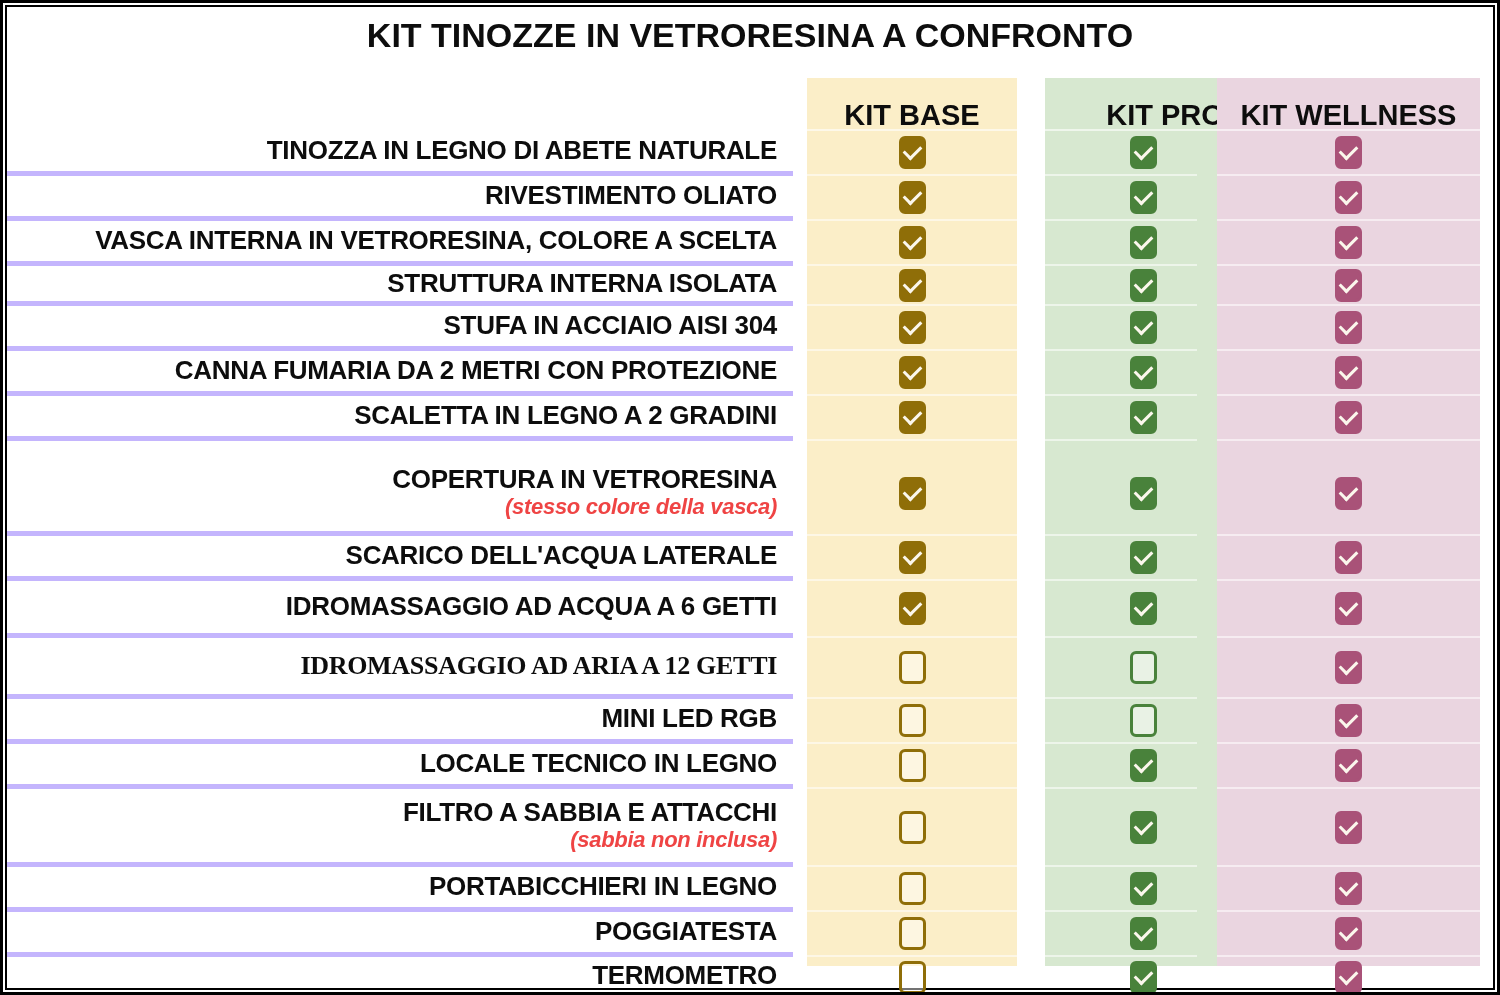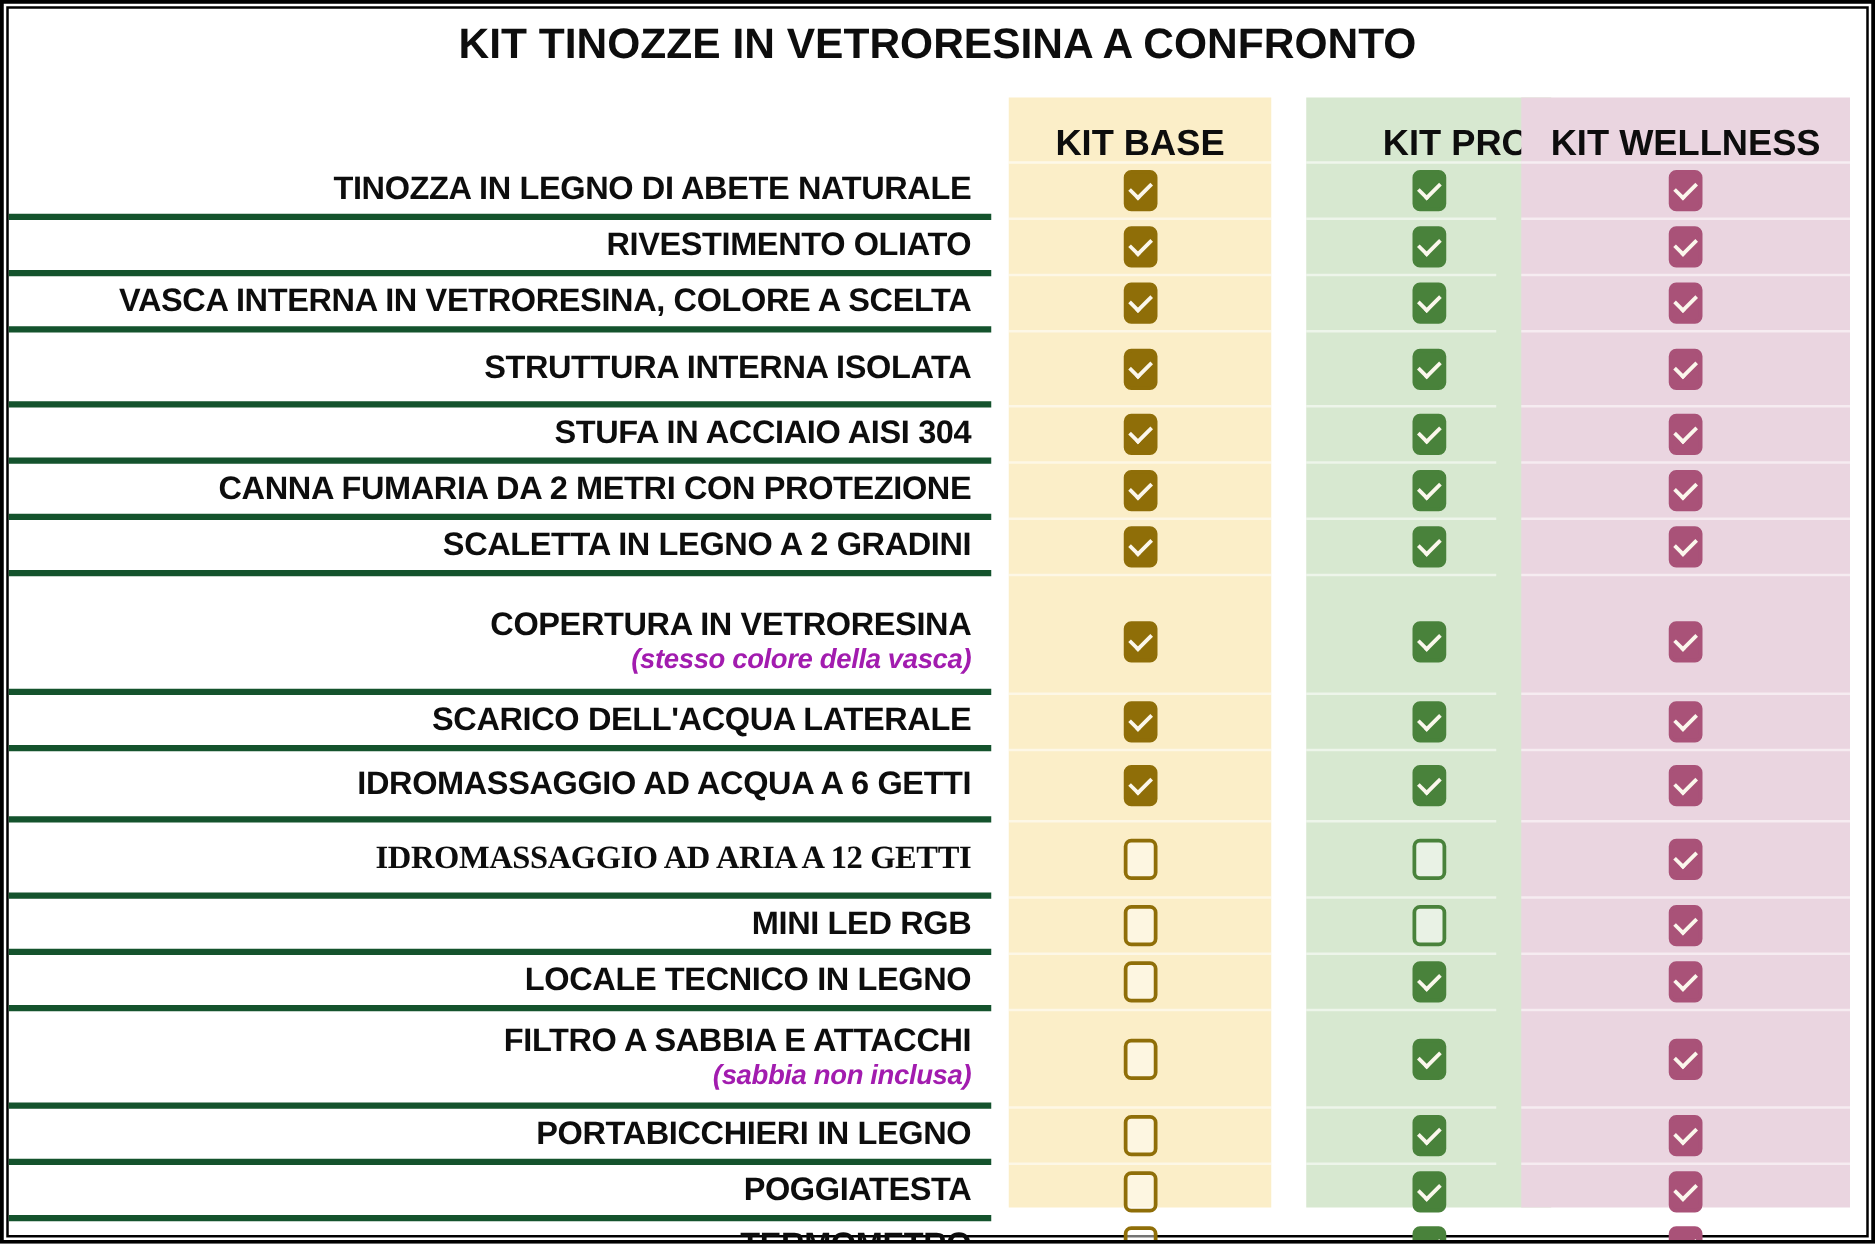--- a/index.html
+++ b/index.html
@@ -24,26 +24,26 @@
   .c2{left:1214px;width:263px;}
   .colhdr{
     height:53px;line-height:55px;text-align:center;
     font-size:29px;font-weight:700;color:#0d0d0d;white-space:nowrap;margin-top:10px;
   }
   
   .rows{position:absolute;top:128px;left:0;right:0;}
   .row{position:relative;height:45px;}
   .label-cell{
     position:absolute;left:4px;top:0;bottom:0;width:786px;
-    border-bottom:5px solid #14532d;
+    border-bottom:5px solid #c4b5fd;
     display:flex;flex-direction:column;justify-content:center;align-items:flex-end;
     padding-right:16px;box-sizing:border-box;
   }
   .label{font-size:26px;font-weight:700;color:#0d0d0d;letter-spacing:-0.3px;white-space:nowrap;line-height:1.12;}
-  .sublabel{font-size:22px;font-weight:700;font-style:italic;color:#a21caf;letter-spacing:-0.3px;white-space:nowrap;line-height:1.15;}
+  .sublabel{font-size:22px;font-weight:700;font-style:italic;color:#ef4444;letter-spacing:-0.3px;white-space:nowrap;line-height:1.15;}
   .cbcell{
     position:absolute;top:0;bottom:0;
     display:flex;align-items:center;justify-content:center;
     border-bottom:2px solid rgba(255,255,255,.55);box-sizing:border-box;
   }
   .cb{
     width:27px;height:33px;border-radius:6px;box-sizing:border-box;
     border:3.5px solid var(--accent);
     display:flex;align-items:center;justify-content:center;
   }
@@ -128,21 +128,21 @@
           <span class="cb checked">
             <span class="tick"></span>
           </span>
         </div>
         <div class="cbcell c2" style="--accent: #A95278;">
           <span class="cb checked">
             <span class="tick"></span>
           </span>
         </div>
       </div>
-      <div class="row" style="height: 60px;">
+      <div class="row" style="height: 40px;">
     <div class="label-cell">
       <div class="label">STRUTTURA INTERNA ISOLATA</div>
 
     </div>
   <div class="cbcell c0" style="--accent: #8F6E08;">
           <span class="cb checked">
             <span class="tick"></span>
           </span>
         </div>
         <div class="cbcell c1" style="--accent: #49823B;">

